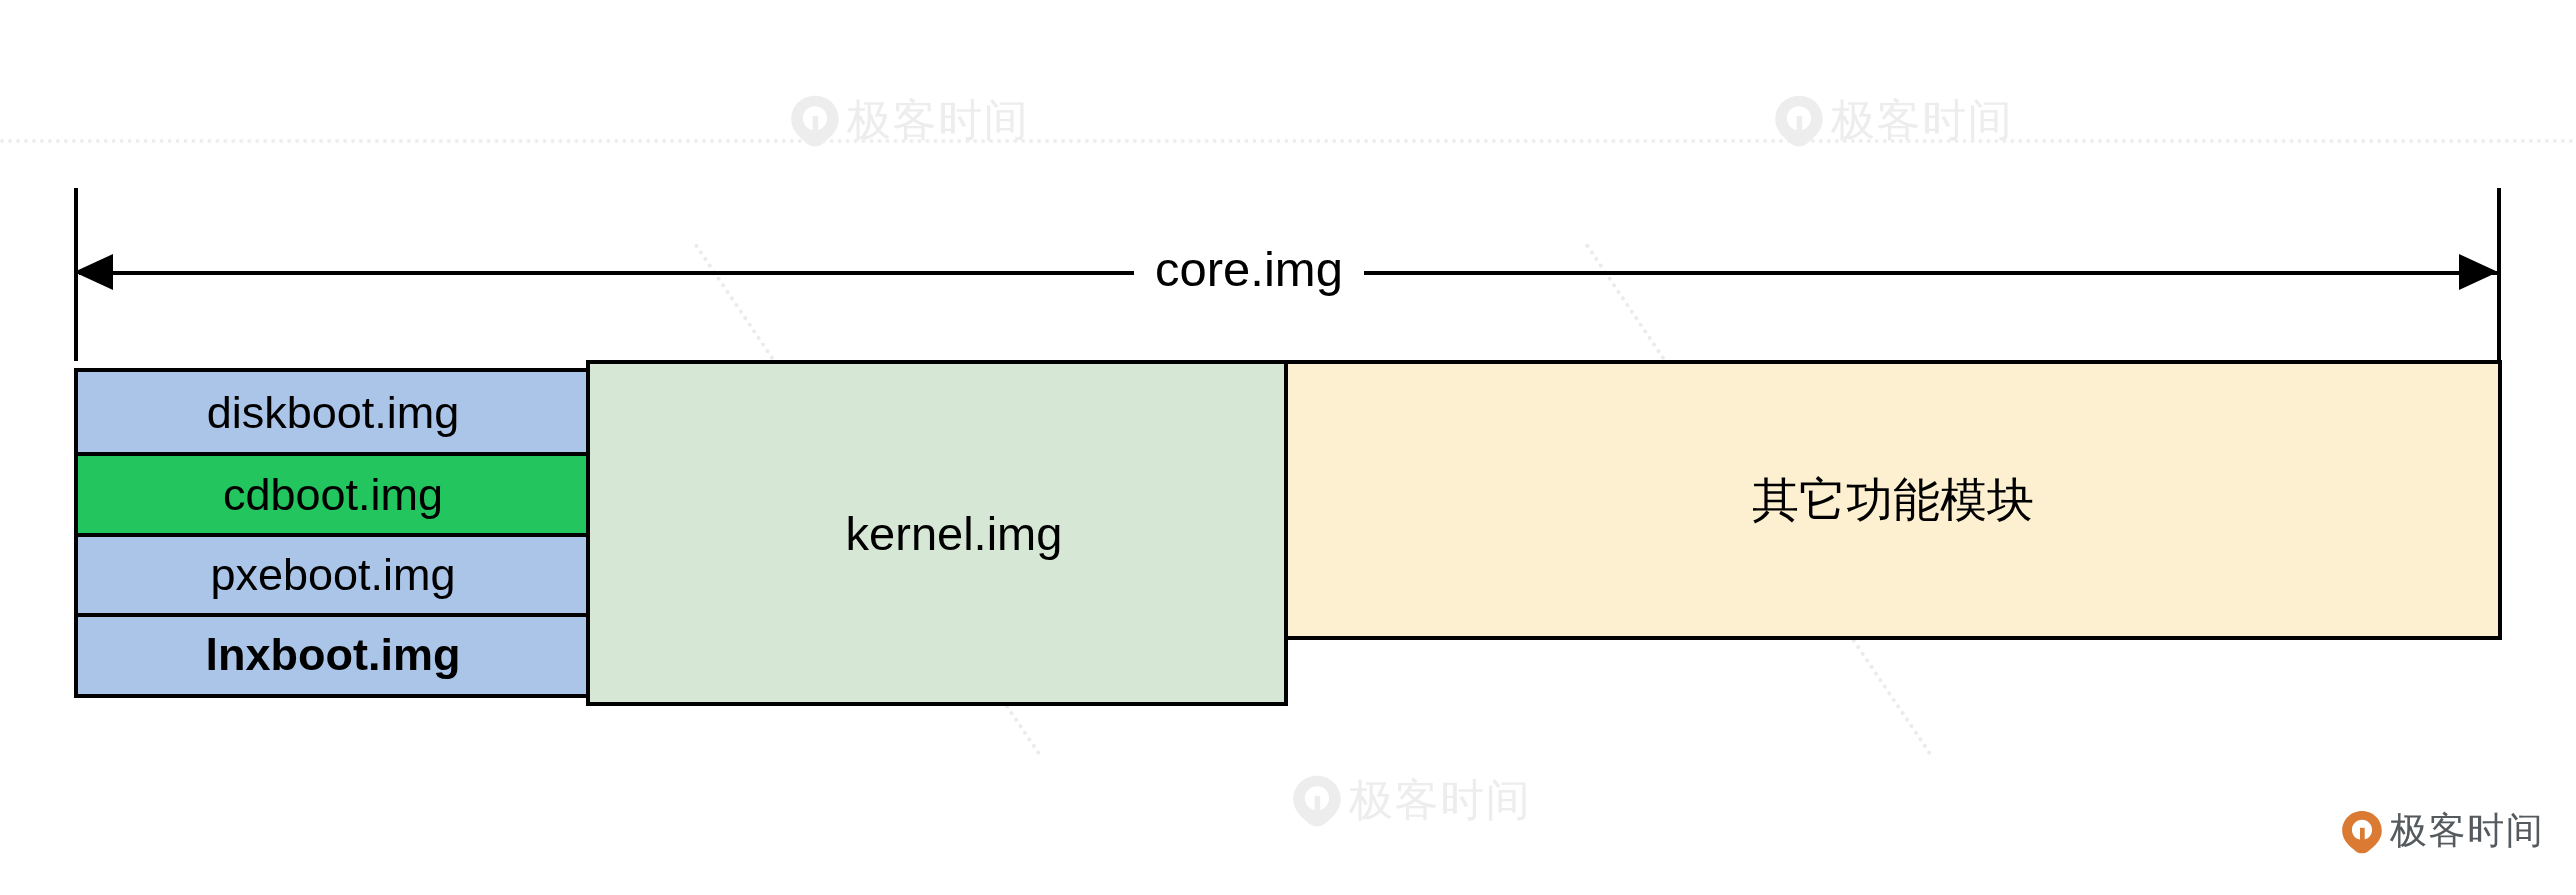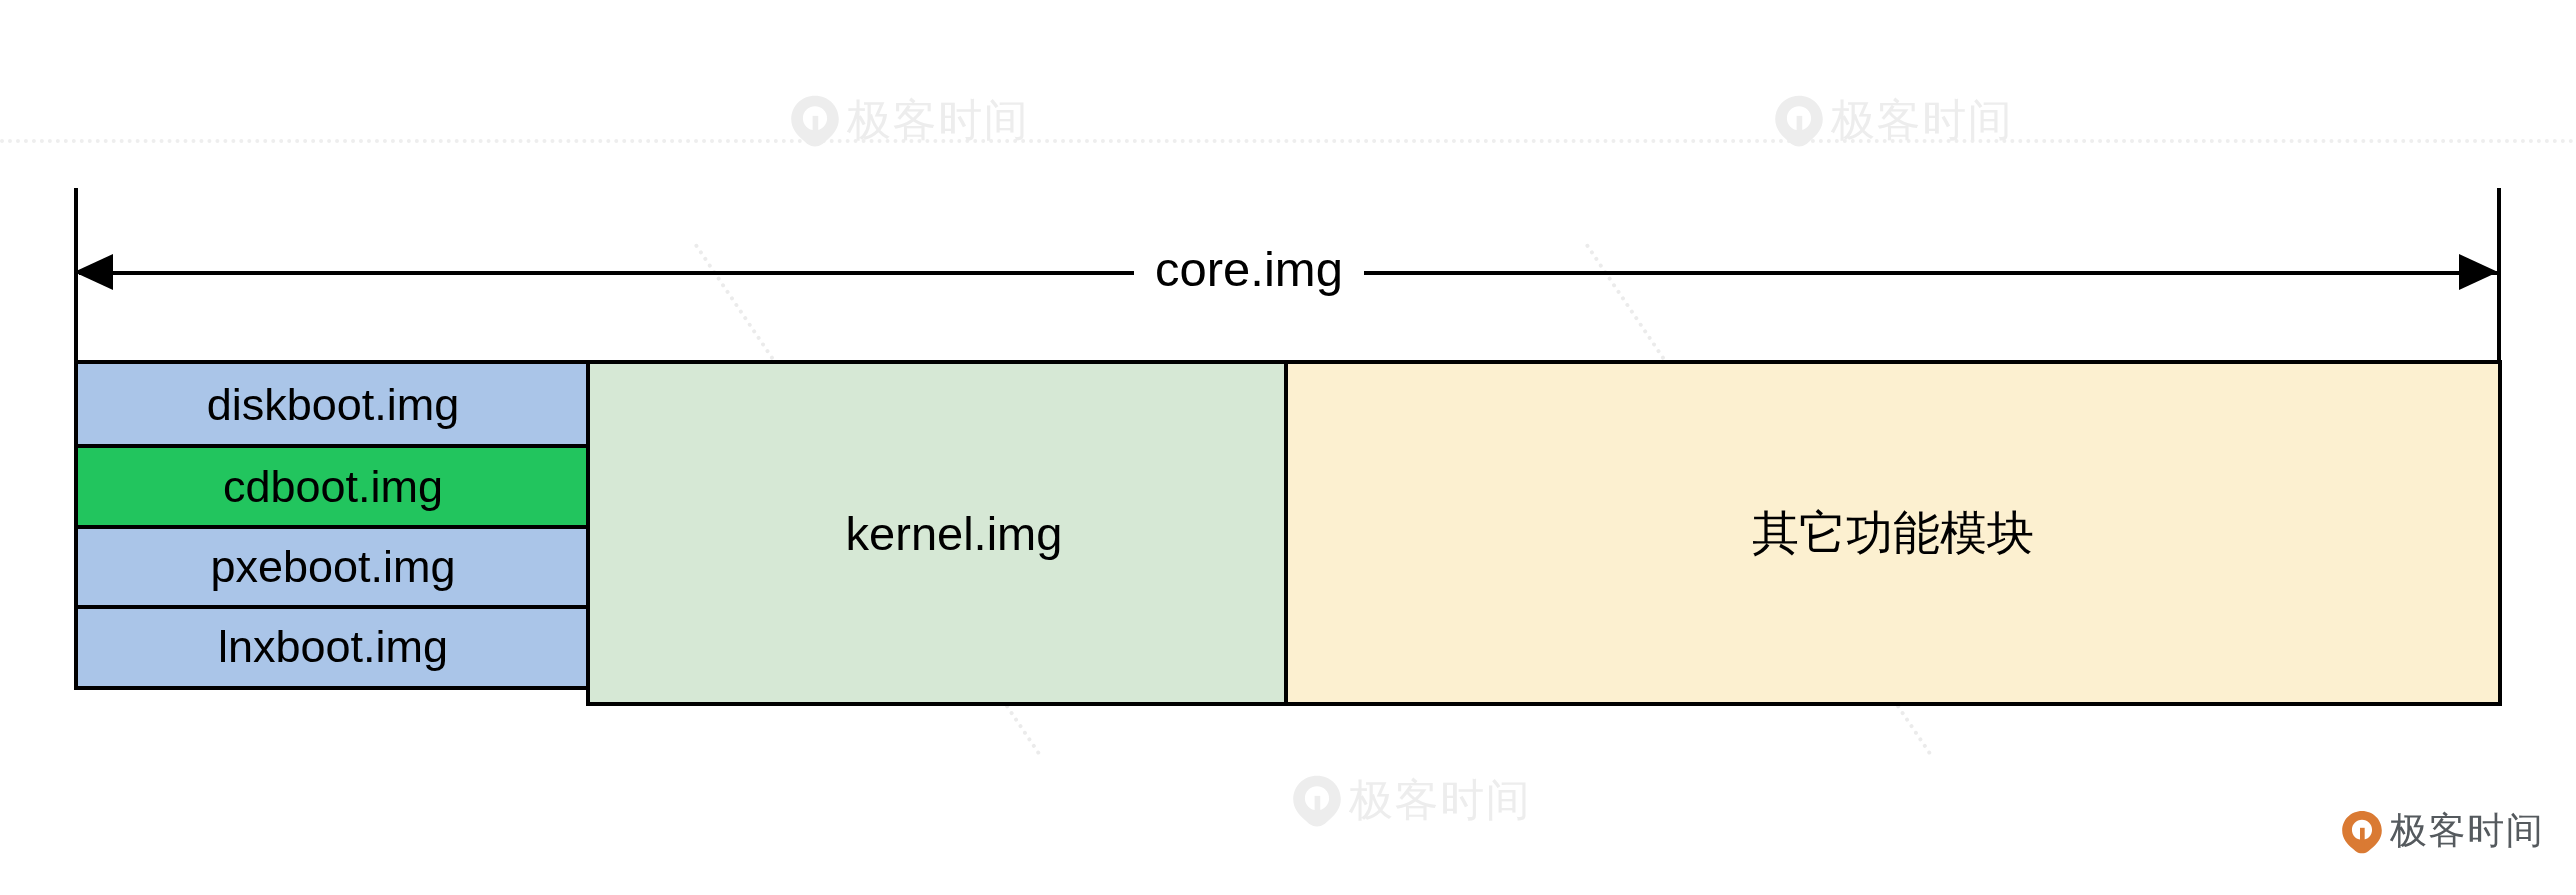--- a/index.html
+++ b/index.html
@@ -114,21 +114,21 @@
     box-sizing: border-box;
     border: 4.9px solid #000000;
     margin-bottom: -4.9px;
     display: flex;
     align-items: center;
     justify-content: center;
     font-size: 45px;
     color: #000000;
     white-space: nowrap;
   }
-  .boot-cell:last-child { margin-bottom: 16px; }
+  .boot-cell:last-child { margin-bottom: 16px; font-weight: bold; }
 
   .block-kernel { font-size: 47px; padding-left: 34px; }
   .block-modules { font-size: 47px; font-family: "DejaVu Sans", "Liberation Sans", sans-serif; }
 </style>
 </head>
 <body>
 
 <div id="canvas">
 
   <div class="dotline-h" style="top:139px;"></div>
@@ -168,40 +168,40 @@
 
   <div class="bracket-tick" style="left:74px; top:188px; height:173px;"></div>
   <div class="bracket-tick" style="left:2497px; top:188px; height:173px;"></div>
 
   <div class="arrow-line" style="left:79px; top:271px; width:2419px;"></div>
   <div class="arrow-head left" style="left:74px; top:254px;"></div>
   <div class="arrow-head right" style="left:2459px; top:254px;"></div>
 
   <div class="bracket-label" style="left:1134px; top:245px;">core.img</div>
 
-  <div class="boot-col" style="left:74px; top:360px; width:518px; height:346px;">
+  <div class="boot-col" style="left:74px; top:368px; width:518px; height:346px;">
     <div class="boot-cell" style="height:91px; background:#aac5e8;">
       <span>diskboot.img</span>
     </div>
     <div class="boot-cell" style="height:87px; background:#22c55e;">
       <span>cdboot.img</span>
     </div>
     <div class="boot-cell" style="height:87px; background:#aac5e8;justify-content:center;">
       <span>pxeboot.img</span>
     </div>
     <div class="boot-cell" style="height:87px; background:#aac5e8;">
       <span>lnxboot.img</span>
     </div>
   </div>
 
   <div class="block block-kernel" style="left:586px; top:360px; width:702px; height:346px; background:#d6e8d5;">
     <span>kernel.img</span>
   </div>
 
-  <div class="block block-modules" style="left:1284px; top:360px; width:1218px; height:346px; background:#fcf0d0;text-align:center;">
+  <div class="block block-modules" style="left:1284px; top:360px; width:1218px; height:280px; background:#fcf0d0;text-align:center;">
     <span>其它功能模块</span>
   </div>
 
   <div class="watermark brand-logo" style="left:2341px; top:806px;">
     <span class="wm-mark">
       <svg width="42" height="47" viewBox="0 0 62 70">
         <path d="M31 3 C14.5 3 1.5 16 1.5 32 C1.5 44 9 52 16 58 C21 62.5 24 66 31 66 C38 66 41 62.5 46 58 C53 52 60.5 44 60.5 32 C60.5 16 47.5 3 31 3 Z M31 16 C39.5 16 46 22.5 46 31 C46 39.5 39.5 46 31 46 C22.5 46 16 39.5 16 31 C16 22.5 22.5 16 31 16 Z" fill="#da7a33"></path>
         <path d="M28 28 h7 v34 h-7 z" fill="#da7a33"></path>
       </svg>
     </span>

